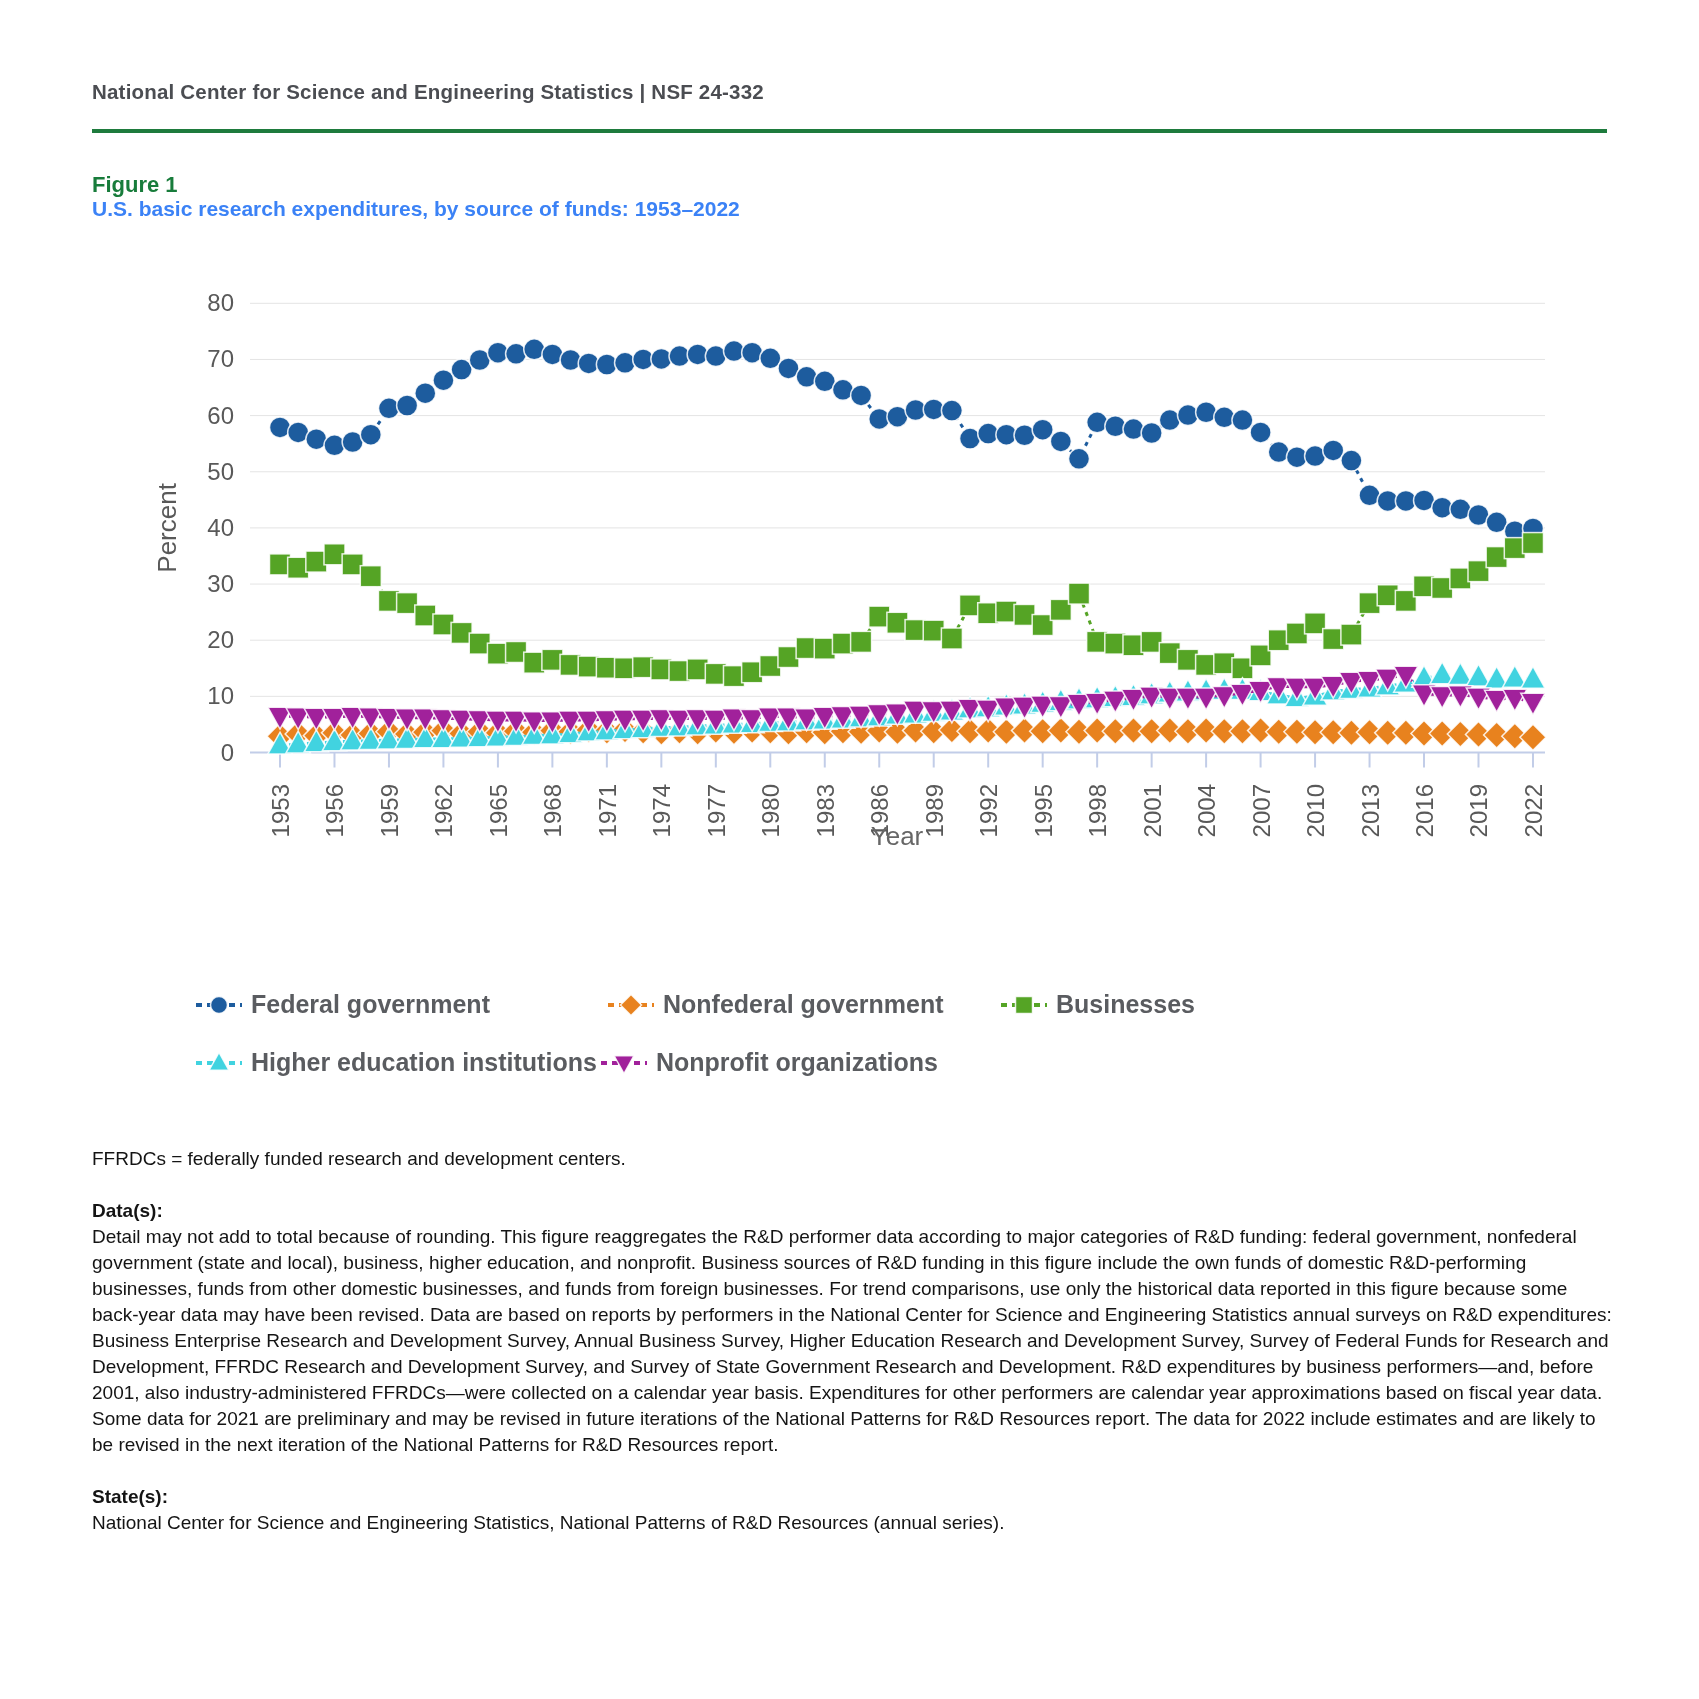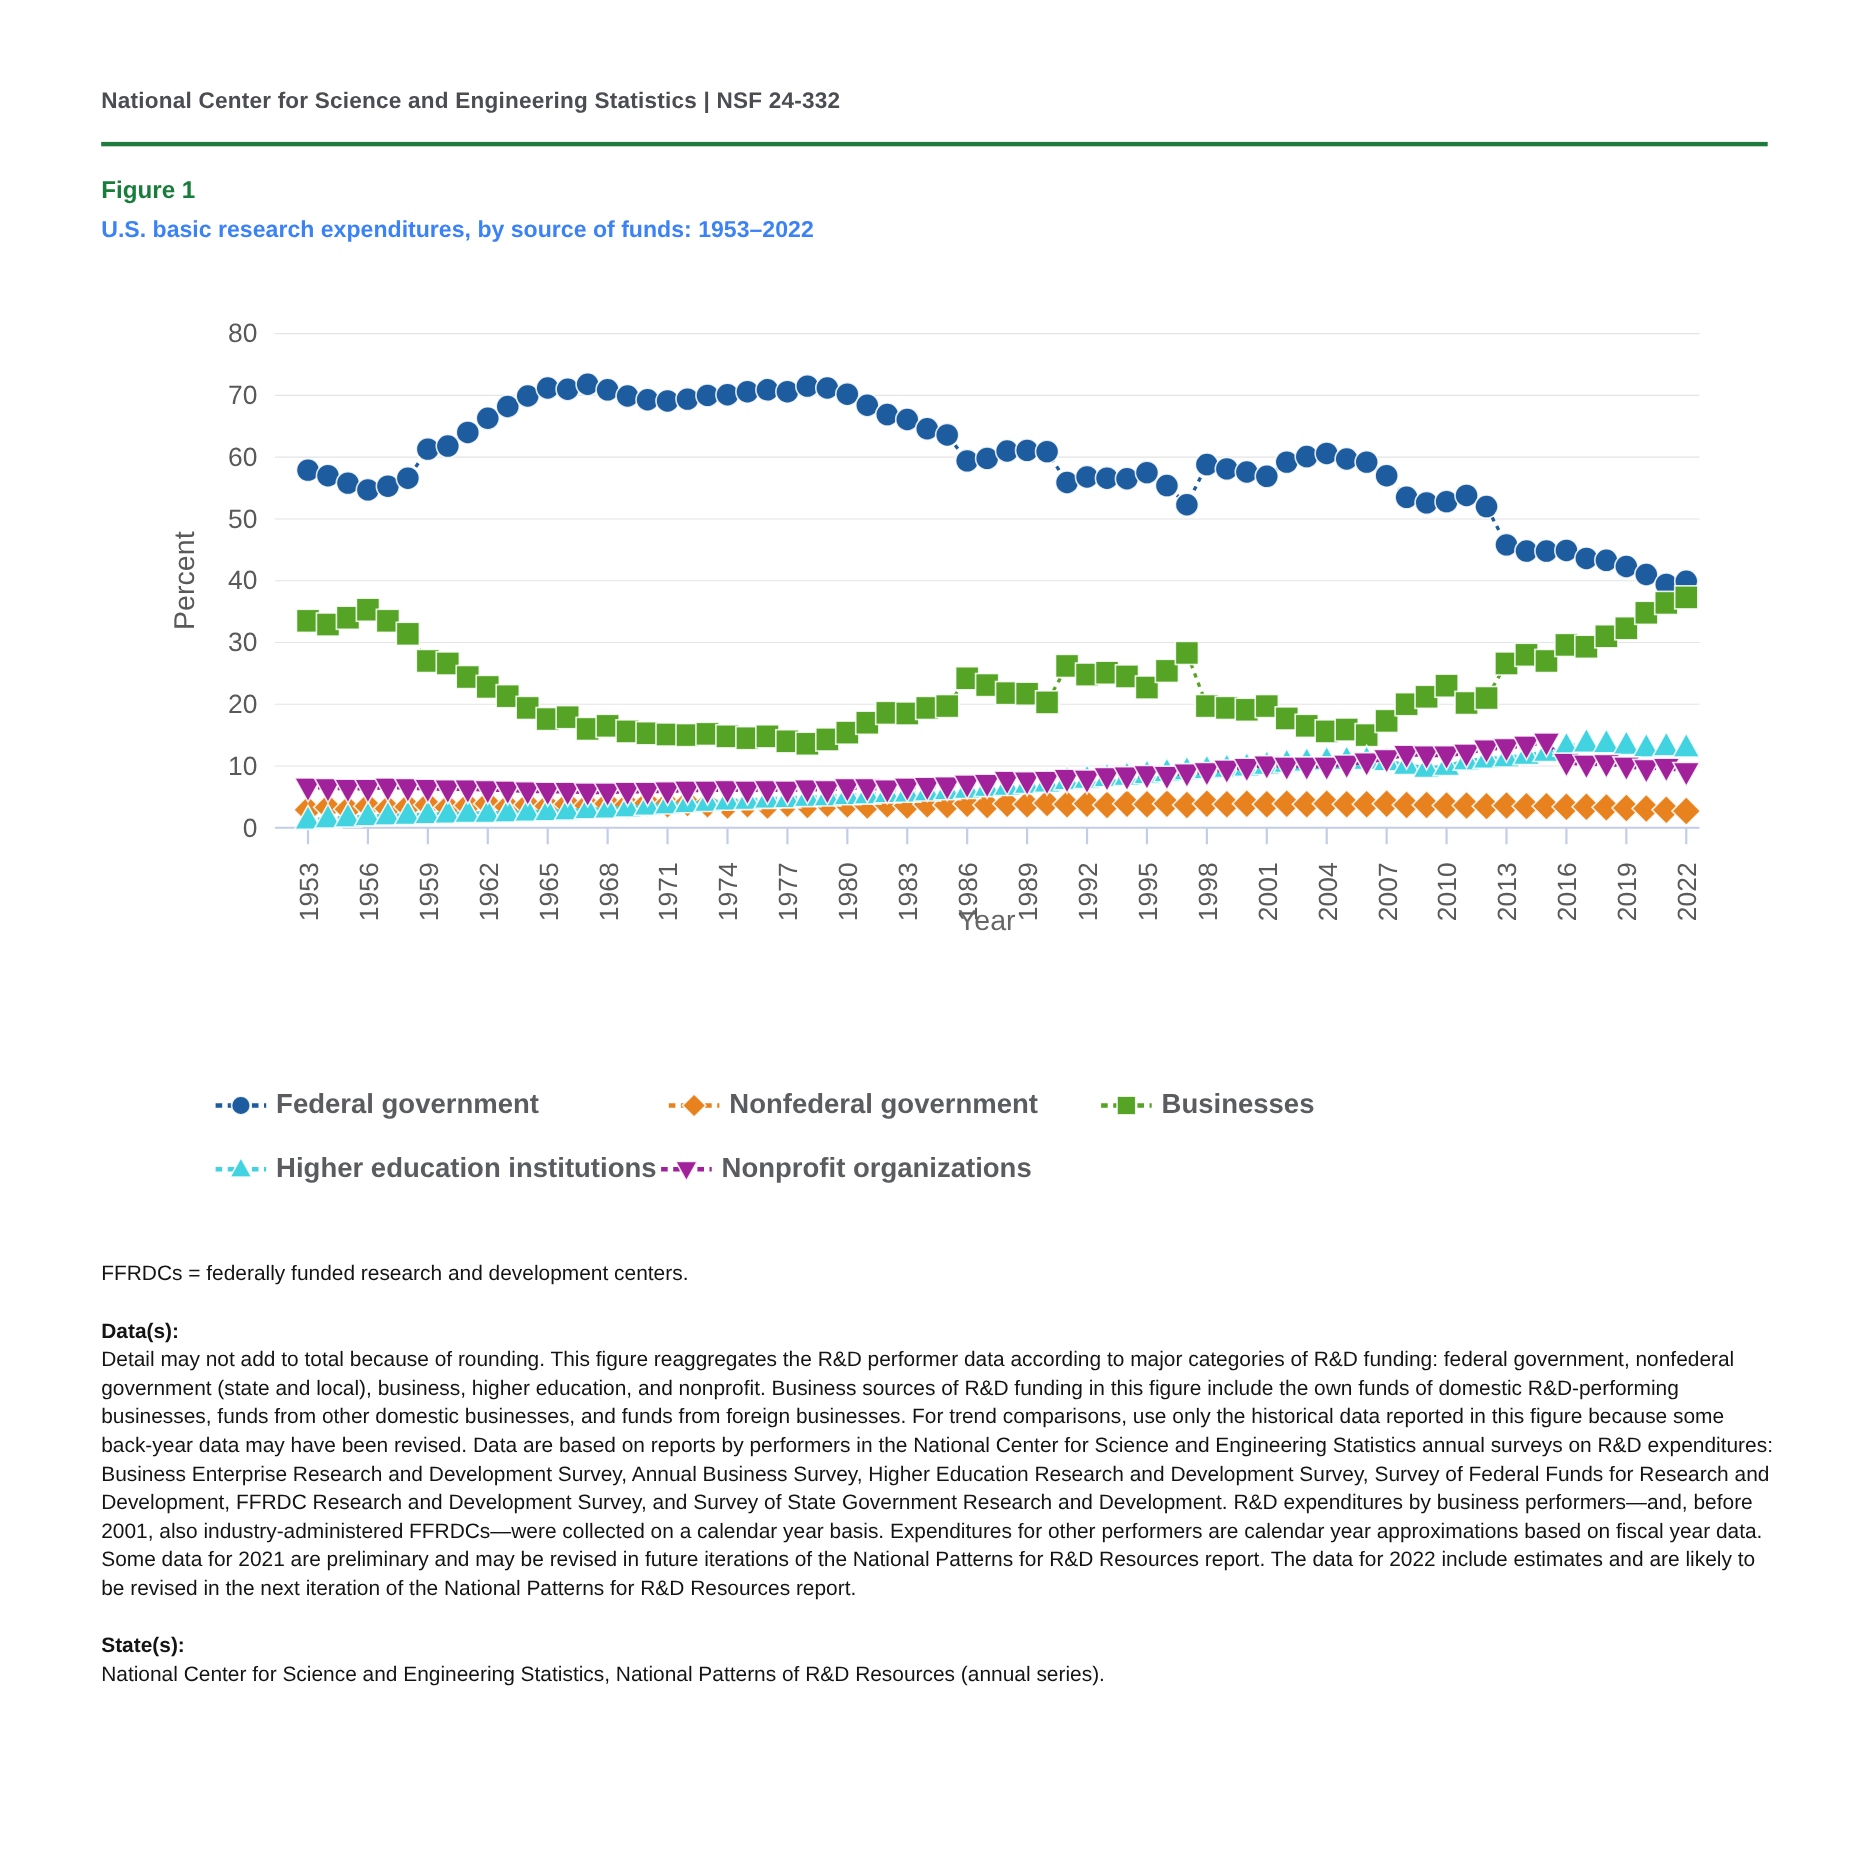--- a/index.html
+++ b/index.html
@@ -1,20 +1,20 @@
 <!DOCTYPE html>
 <html><head>
 <meta charset="utf-8">
 <style>
   html,body{margin:0;padding:0;background:#fff;}
   .page{position:relative;width:1699px;height:1699px;background:#fff;
         font-family:"Liberation Sans", sans-serif;color:#111;overflow:hidden;}
   .header{position:absolute;top:80px;left:92px;font-size:20.5px;font-weight:bold;color:#4b4d52;letter-spacing:.2px;}
   .rule{position:absolute;top:129px;left:92px;width:1515px;height:4px;background:#1e7b3d;}
-  .figure-label{position:absolute;top:160px;left:92px;font-size:22px;font-weight:bold;color:#187c3b;}
+  .figure-label{position:absolute;top:172px;left:92px;font-size:22px;font-weight:bold;color:#187c3b;}
   .page-title{position:absolute;top:197px;left:92px;font-size:21px;font-weight:bold;color:#3b82f6;}
   #chart-svg{position:absolute;top:265px;left:0;}
   #chart-svg text{font-family:"Liberation Sans", sans-serif;}
   .legend{position:absolute;top:988px;left:0;width:1699px;height:130px;}
   .legend-item{position:absolute;display:flex;align-items:center;cursor:pointer;}
   .legend-item span{font-size:25px;font-weight:bold;color:#5a5c60;margin-left:8px;}
   .footer{position:absolute;top:1146px;left:92px;width:1520px;font-size:19px;line-height:1.37;color:#141414;}
   .footer p{margin:0;}
   .footer .gap{height:26px;}
   .bold{font-weight:bold;}

